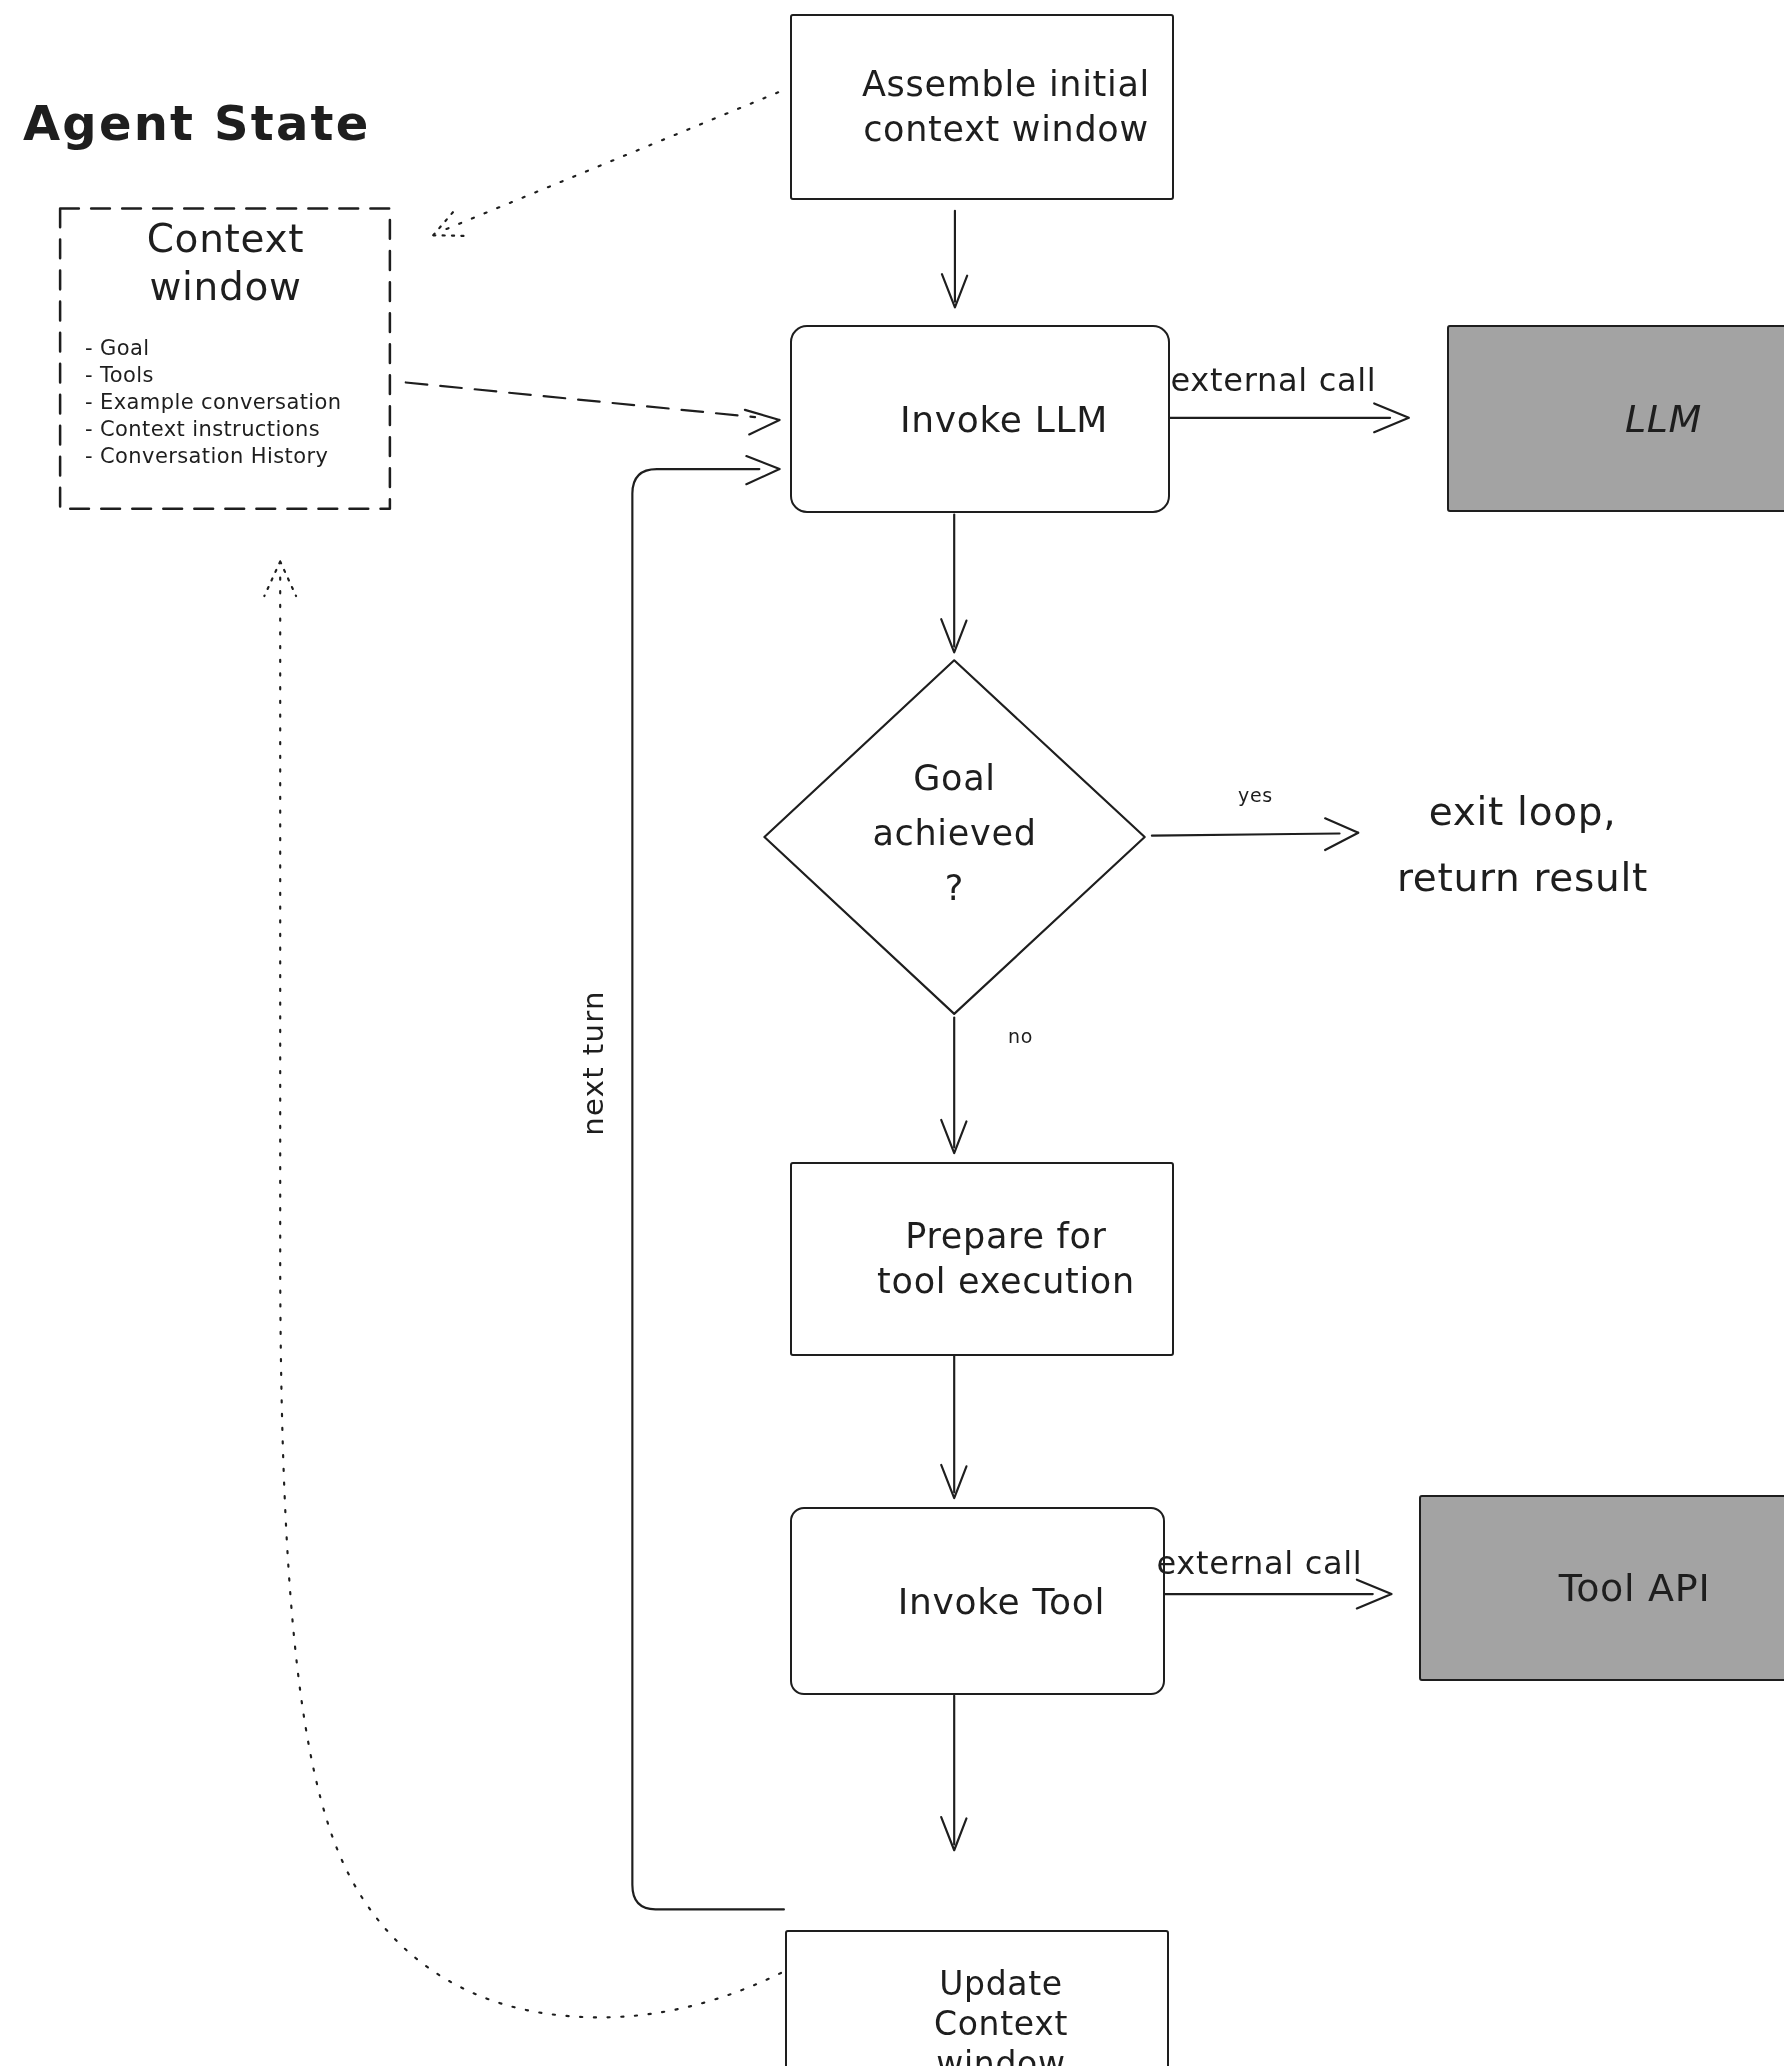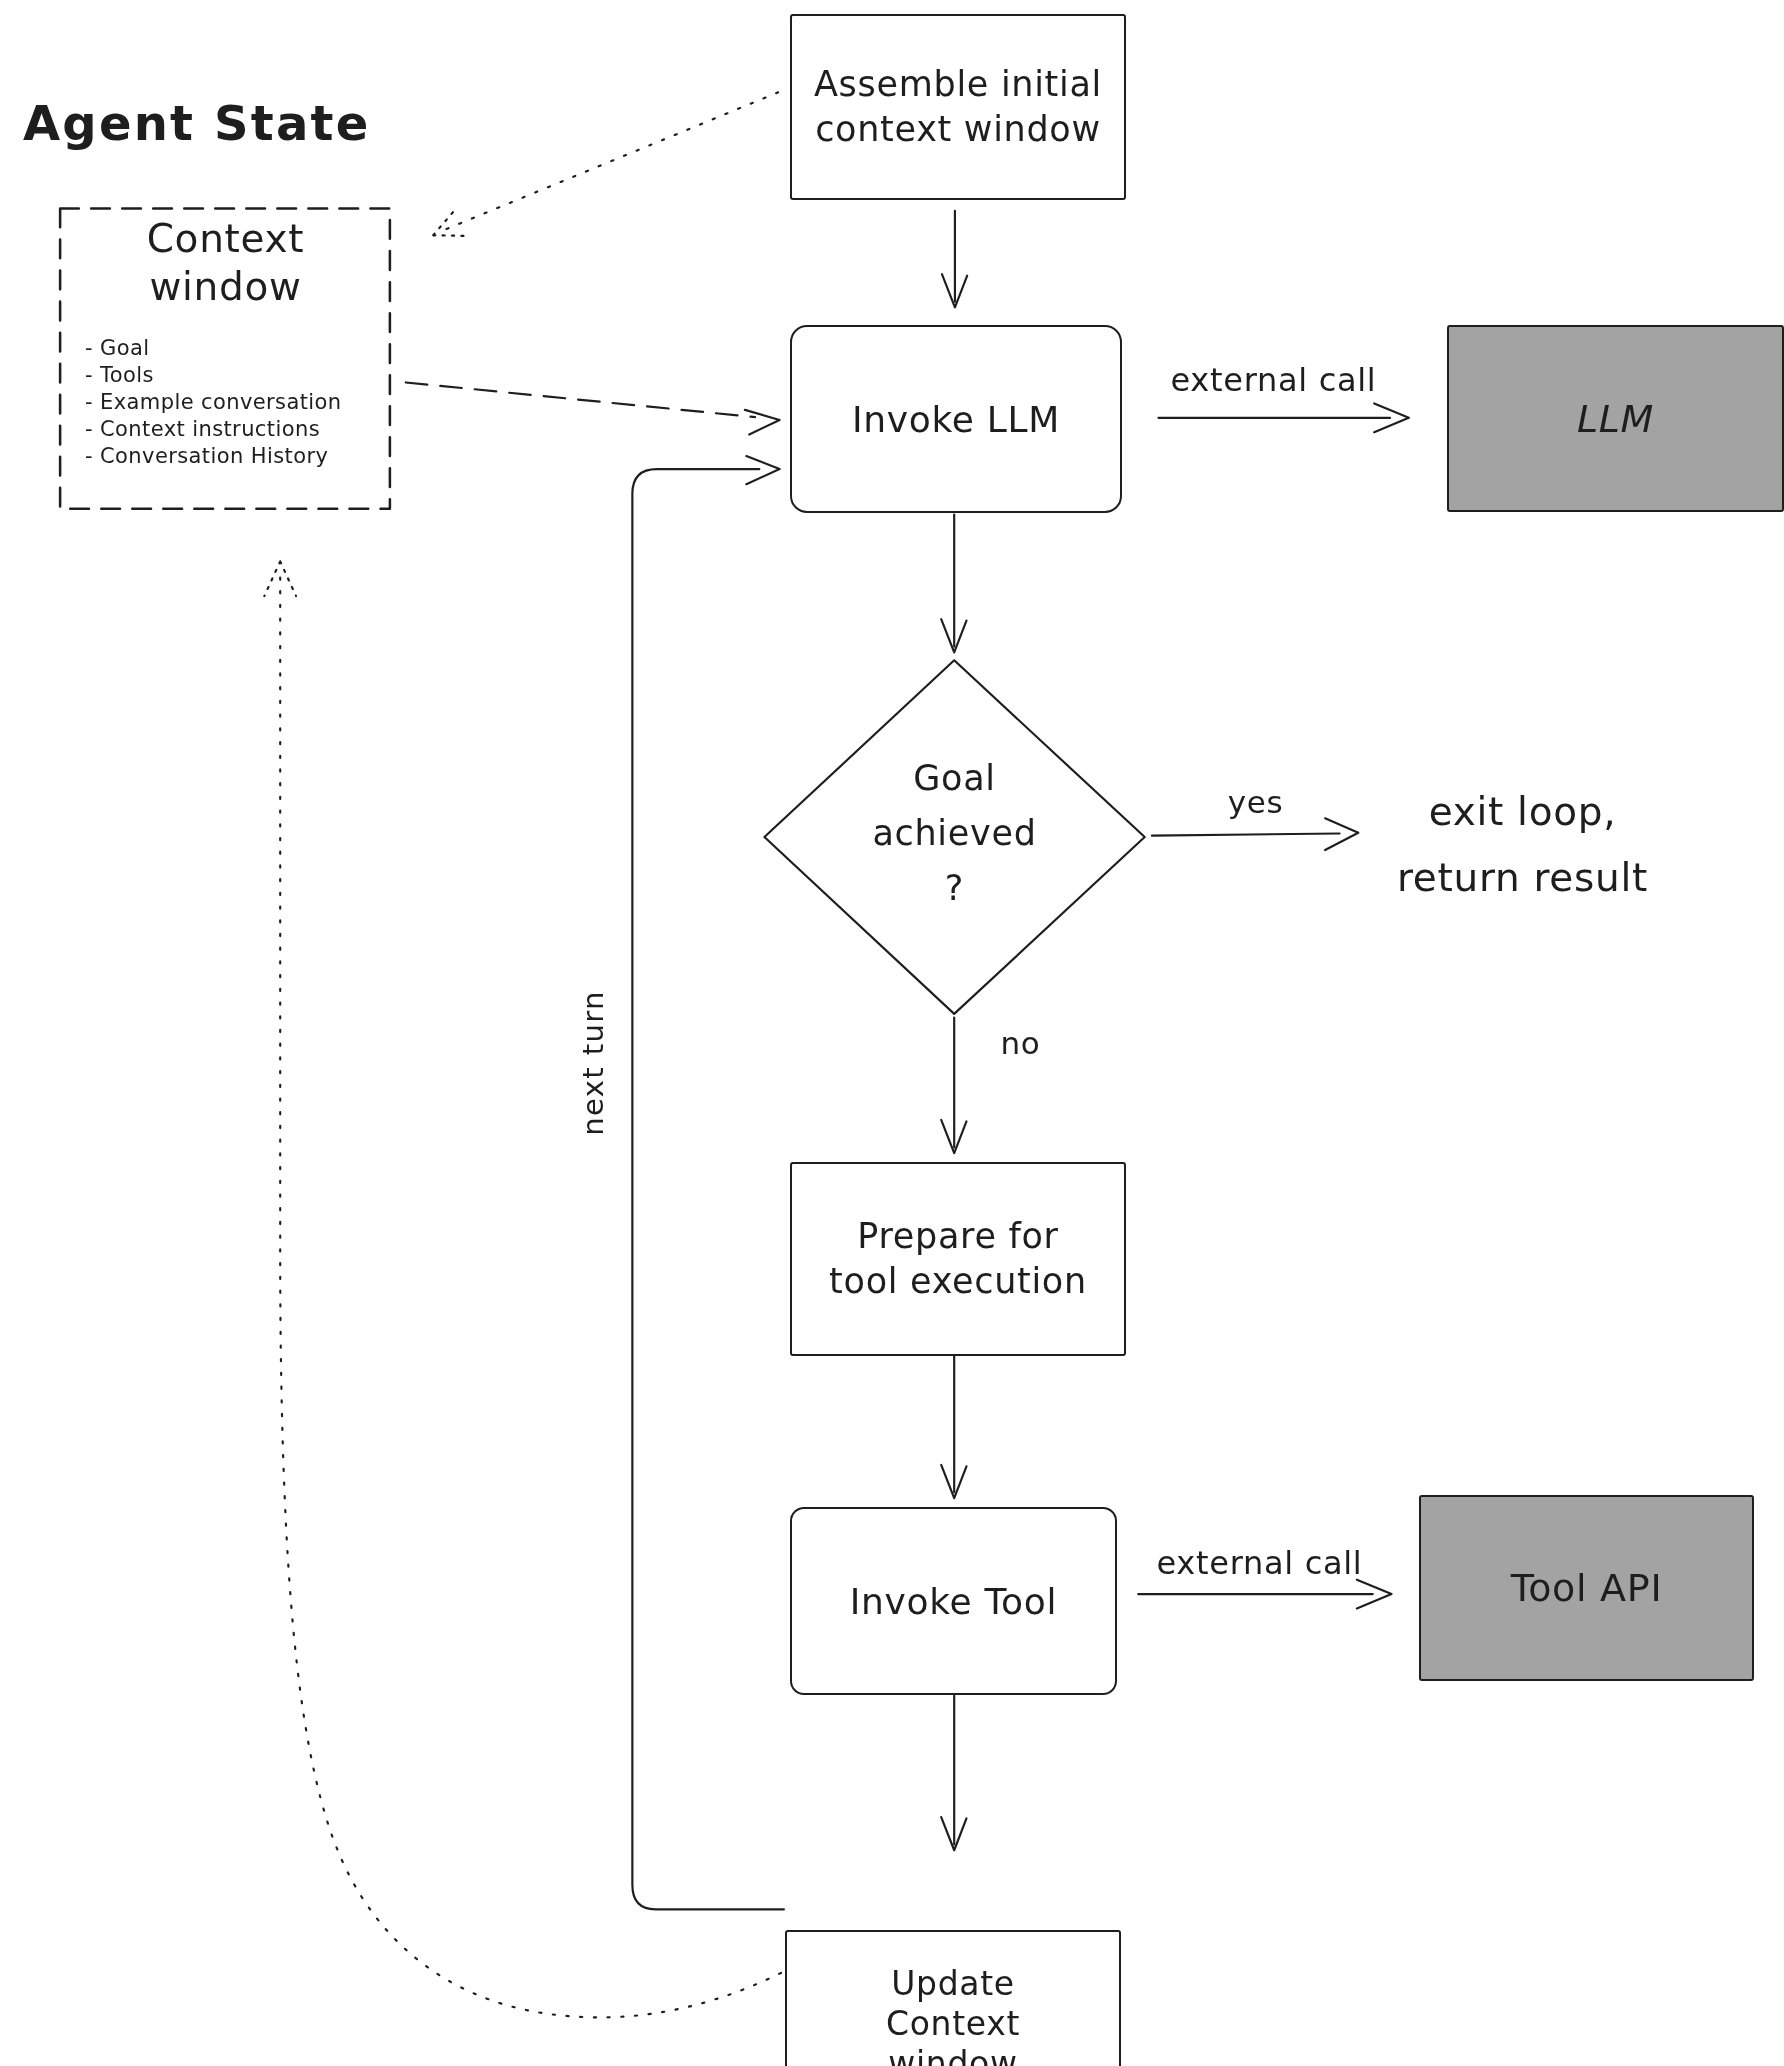--- a/index.html
+++ b/index.html
@@ -13,20 +13,21 @@
   }
   #wires{position:absolute;left:0;top:0;z-index:0;}
   .node{
     position:absolute;z-index:1;
     background:#ffffff;
     border:2.2px solid #1e1e1e;
     border-radius:2.9px;
     display:flex;flex-direction:column;align-items:center;justify-content:center;
     text-align:center;
     letter-spacing:0.7px;
+    padding-left:48px;
   }
   .node.pink{background:#a3a3a3;}
   .lbl{position:absolute;z-index:1;text-align:center;letter-spacing:0.7px;}
   .page-title{
     position:absolute;z-index:1;
     font-size:48px;font-weight:600;letter-spacing:2.2px;
   }
   .ctx-title{
     position:absolute;z-index:1;text-align:center;
     font-size:39px;line-height:48px;font-weight:500;letter-spacing:0.7px;
@@ -34,21 +35,21 @@
   .ctx-list{position:absolute;z-index:1;font-size:21px;line-height:27px;letter-spacing:0.4px;}
   .ctx-list div{white-space:nowrap;}
   .big{font-size:36px;}
   .two-line{font-size:35px;line-height:45px;}
   .three-line{font-size:33px;line-height:40px;}
   .diamond-text{
     position:absolute;z-index:1;text-align:center;
     font-size:35px;line-height:55px;letter-spacing:0.7px;
   }
   .edge-label{font-size:32px;}
-  .edge-label-sm{font-size:31px;}
+  .edge-label-sm{font-size:19px;}
   .exit-text{font-size:39px;line-height:66px;}
   .next-turn{
     position:absolute;z-index:1;
     width:202px;height:32px;
     font-size:29px;text-align:center;line-height:32px;letter-spacing:1.4px;
     transform:rotate(-90deg);
   }
   .llm-italic{font-style:italic;font-size:38px;}
 </style>
 </head>

